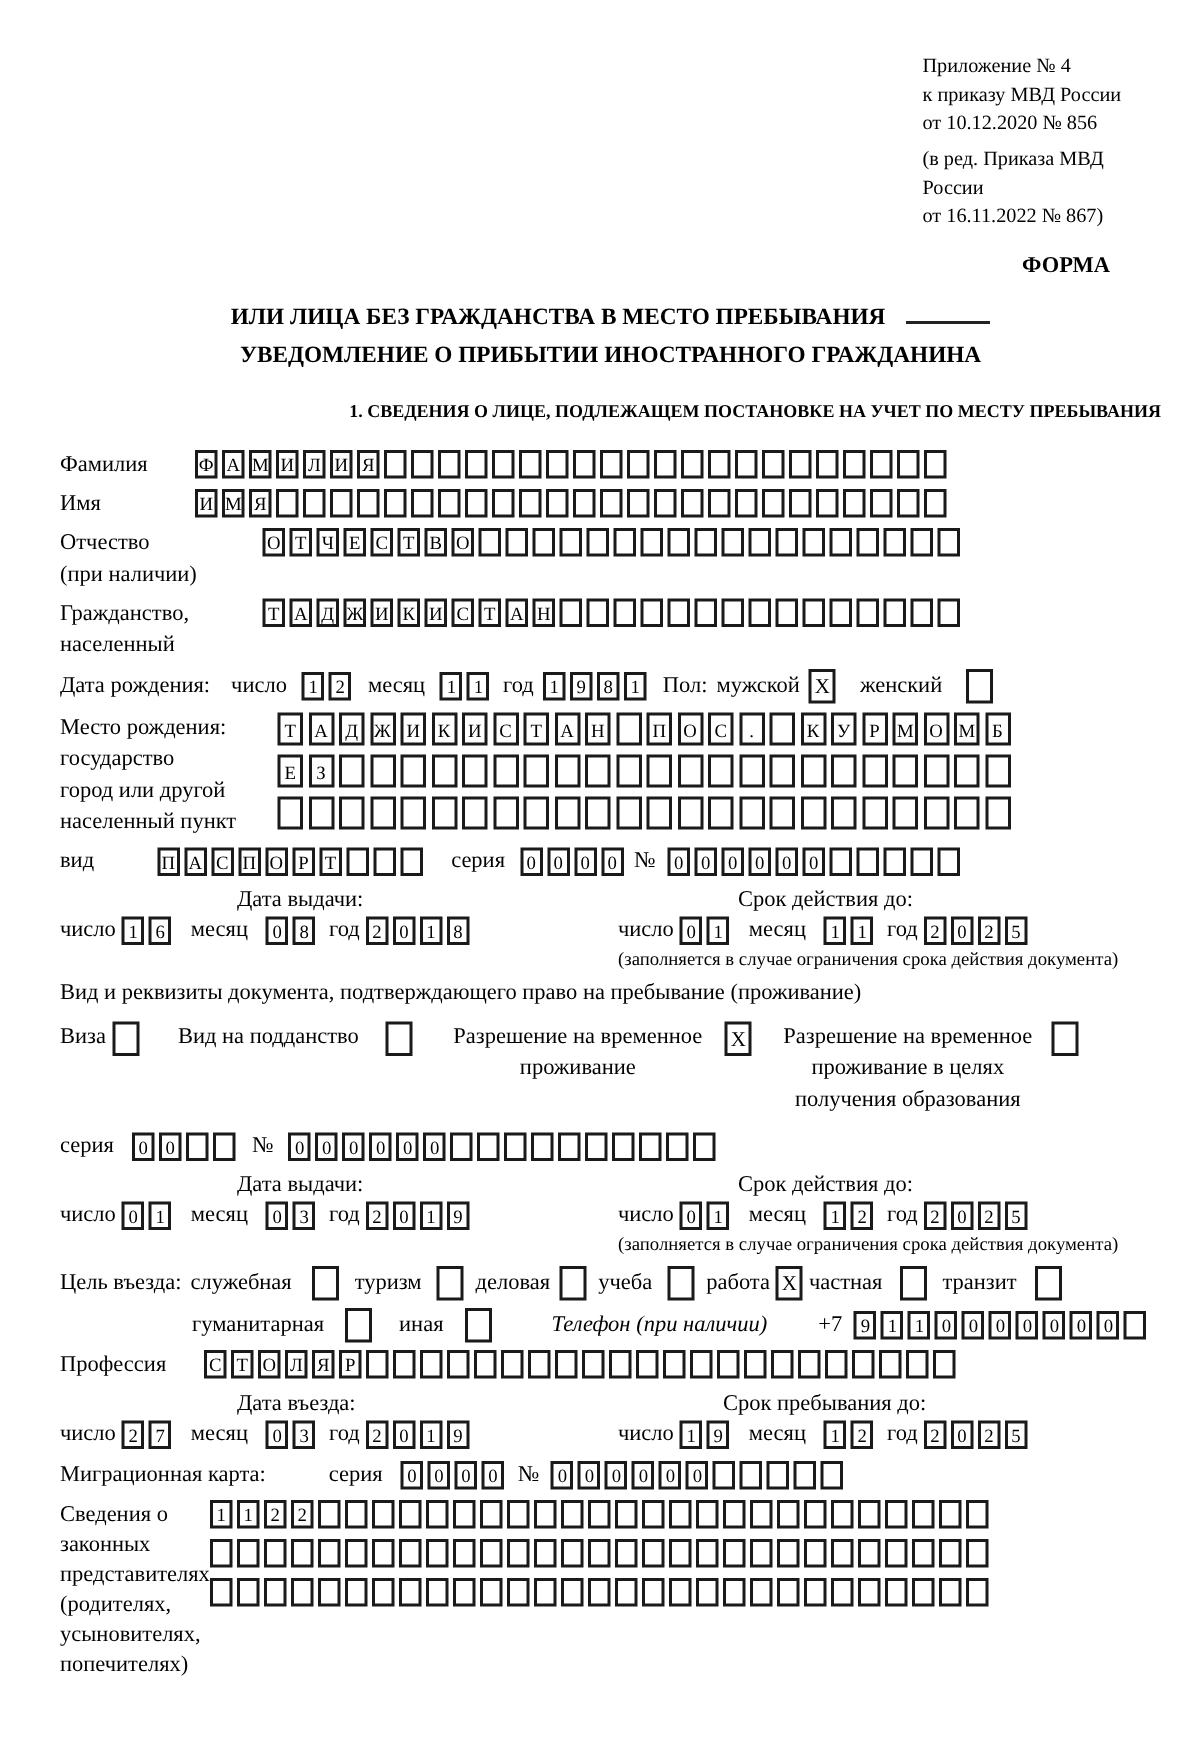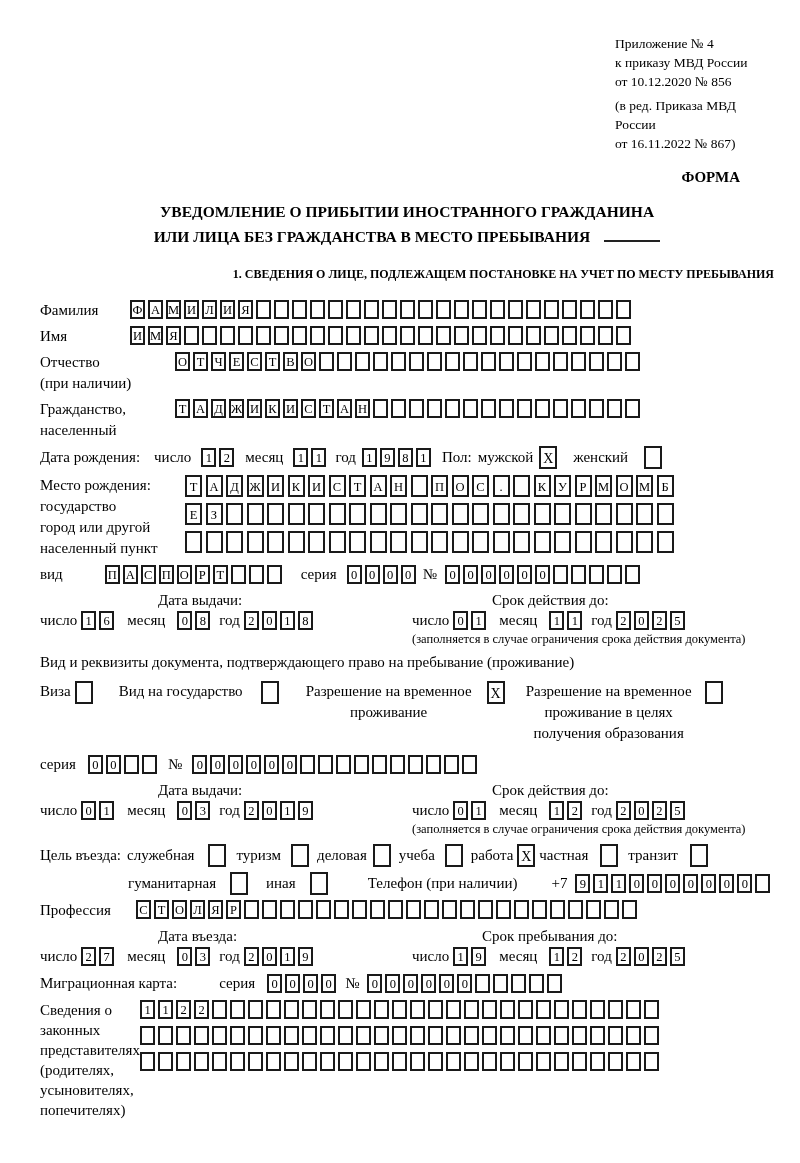--- a/index.html
+++ b/index.html
@@ -49,22 +49,22 @@
     <div>Приложение № 4</div>
     <div>к приказу МВД России</div>
     <div>от 10.12.2020 № 856</div>
     <div class="amend">(в ред. Приказа МВД России</div>
     <div>от 16.11.2022 № 867)</div>
   </div>
 
   <div class="forma">ФОРМА</div>
 
   <div class="title">
+    <div><span>ИЛИ ЛИЦА БЕЗ ГРАЖДАНСТВА В МЕСТО ПРЕБЫВАНИЯ</span><span class="blank"></span></div>
     <div>УВЕДОМЛЕНИЕ О ПРИБЫТИИ ИНОСТРАННОГО ГРАЖДАНИНА</div>
-    <div><span>ИЛИ ЛИЦА БЕЗ ГРАЖДАНСТВА В МЕСТО ПРЕБЫВАНИЯ</span><span class="blank"></span></div>
   </div>
 
   <div class="sec">1. СВЕДЕНИЯ О ЛИЦЕ, ПОДЛЕЖАЩЕМ ПОСТАНОВКЕ НА УЧЕТ ПО МЕСТУ ПРЕБЫВАНИЯ</div>
 
   <div class="row">
     <div class="lbl w90">Фамилия</div>
     <div class="cells">
         <span class="cell">Ф</span>
         <span class="cell">А</span>
         <span class="cell">М</span>
@@ -399,21 +399,21 @@
       </div>
       <div class="note">(заполняется в случае ограничения срока действия документа)</div>
     </div>
   </div>
 
   <div class="lbl" style="margin-top:4px;">Вид и реквизиты документа, подтверждающего право на пребывание (проживание)</div>
 
   <div class="row" style="margin-top:8px; margin-bottom:10px;">
     <span class="lbl">Виза</span>
     <span class="checkbox" style="margin-left:4px;"></span>
-    <span class="lbl" style="margin-left:26px;">Вид на государство</span>
+    <span class="lbl" style="margin-left:26px;">Вид на подданство</span>
     <span class="checkbox" style="margin-left:18px;"></span>
     <span class="lbl ctr" style="margin-left:22px; width:176px;">
       <span>Разрешение на временное</span><br>
       <span>проживание</span>
     </span>
     <span class="checkbox" style="margin-left:10px;">X</span>
     <span class="lbl ctr" style="margin-left:18px; width:172px;">
       <span>Разрешение на временное</span><br>
       <span>проживание в целях</span><br>
       <span>получения образования</span>
@@ -514,21 +514,21 @@
     <span class="checkbox" style="margin-left:12px;"></span>
     <span class="lbl" style="margin-left:10px;">транзит</span>
     <span class="checkbox" style="margin-left:12px;"></span>
   </div>
 
   <div class="inrow" style="margin-left:88px;">
     <span class="lbl">гуманитарная</span>
     <span class="checkbox" style="margin-left:14px;"></span>
     <span class="lbl" style="margin-left:18px;">иная</span>
     <span class="checkbox" style="margin-left:14px;"></span>
-    <span class="lbl" style="margin-left:40px;">Телефон (при наличии)</span>
+    <span class="lbl" style="margin-left:40px;font-style:italic;">Телефон (при наличии)</span>
     <span class="lbl" style="margin-left:34px;">+7</span>
     <span class="cells" style="margin-left:8px;">
         <span class="cell">9</span>
         <span class="cell">1</span>
         <span class="cell">1</span>
         <span class="cell">0</span>
         <span class="cell">0</span>
         <span class="cell">0</span>
         <span class="cell">0</span>
         <span class="cell">0</span>

